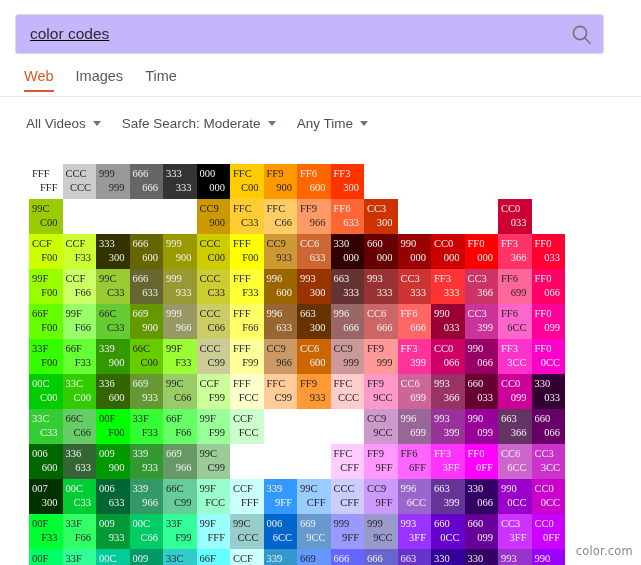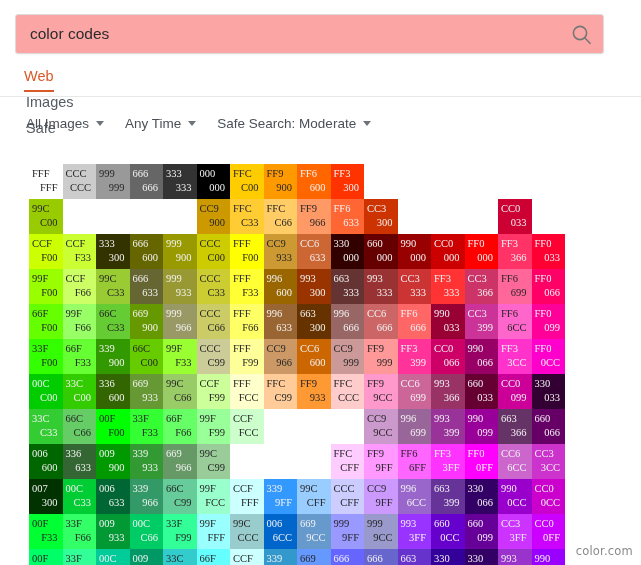--- a/index.html
+++ b/index.html
@@ -12,24 +12,25 @@
   }
   #page { position: relative; width: 641px; height: 565px; background: #fff; }
 
   
   .searchbar {
     position: absolute;
     left: 15px; top: 14px;
     width: 589px; height: 40px;
     border: 1px solid #dcdcdc;
     border-radius: 3px;
-    background: #fca5a5;
+    background: #c4b5fd;
     display: flex;
     align-items: center;
     box-shadow: 0 1px 2px rgba(0,0,0,0.04);
+    text-decoration: underline;
   }
   .search-input {
     flex: 1;
     border: none; outline: none;
     background: transparent;
     font-family: "Liberation Sans", sans-serif;
     font-size: 15.5px;
     color: #2b2b2b;
     padding: 0 10px 0 14px;
     height: 100%;
@@ -42,21 +43,20 @@
   .search-btn svg { display: block; }
 
   
   .tabs {
     position: absolute;
     left: 15px; top: 66px;
     height: 30px;
     display: flex;
     align-items: flex-start;
     gap: 0px;
-    flex-direction: column;
   }
   .tab {
     font-size: 14.5px;
     color: #555b62;
     padding: 2px 11px 8px 11px;
     cursor: pointer;
     position: relative;
     white-space: nowrap;
   }
   .tab:first-child { padding-left: 9px; }
@@ -144,37 +144,37 @@
           <circle cx="9" cy="9" r="6.6" fill="none" stroke="#777" stroke-width="1.6"></circle>
           <line x1="13.7" y1="13.7" x2="19" y2="19.3" stroke="#777" stroke-width="1.6" stroke-linecap="round"></line>
         </svg>
       </span>
     </button>
   </div>
 
   <div class="tabs">
     <div class="tab active"><span>Web</span></div>
     <div class="tab"><span>Images</span></div>
-    <div class="tab"><span>Safe</span></div>
+    <div class="tab"><span>Time</span></div>
   </div>
   <div class="tabs-rule"></div>
 
   <div class="filters">
     <div class="filter">
-      <span>All Images</span>
+      <span>All Videos</span>
+      <span class="caret"></span>
+    </div>
+    <div class="filter">
+      <span>Safe Search: Moderate</span>
       <span class="caret"></span>
     </div>
     <div class="filter">
       <span>Any Time</span>
       <span class="caret"></span>
     </div>
-    <div class="filter">
-      <span>Safe Search: Moderate</span>
-      <span class="caret"></span>
-    </div>
   </div>
 
   <div id="grid">
       <div class="grid-row">
         <div class="cell" title="#FFFFFF" style="background: rgb(255, 255, 255); color: rgb(38, 38, 38);">
           <span class="c1">FFF</span>
           <span class="c2">FFF</span>
         </div>
         <div class="cell" title="#CCCCCC" style="background: rgb(204, 204, 204); color: rgb(38, 38, 38);">
           <span class="c1">CCC</span>

